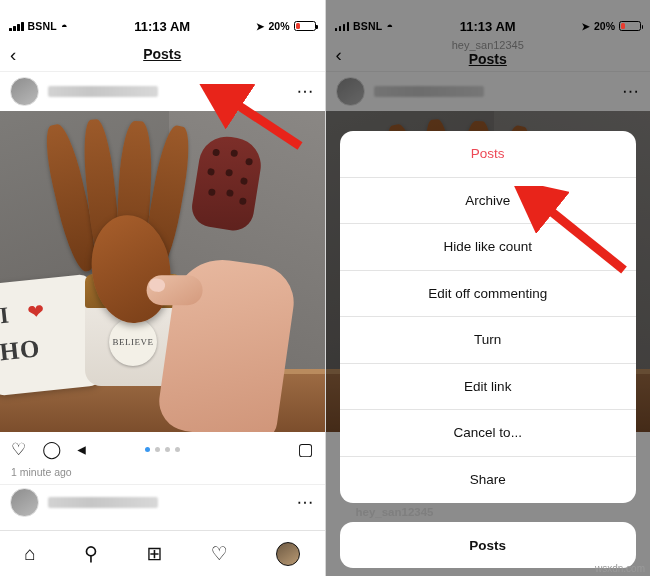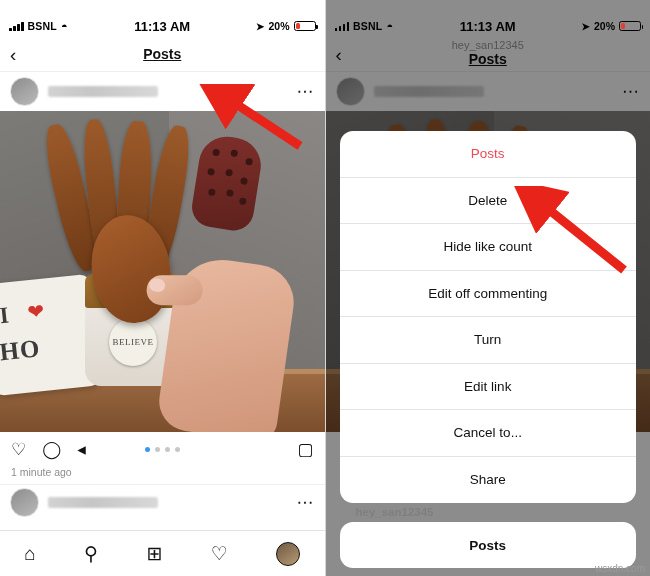--- a/index.html
+++ b/index.html
@@ -263,21 +263,21 @@
       </div>
       <div class="spatula" style="left:206px;"></div>
     </div>
 
     <div class="ghosttext">hey_san12345</div>
 
     <div class="dimmer"></div>
 
     <div class="sheet">
       <div class="srow danger">Posts</div>
-      <div class="srow">Delete</div>
+      <div class="srow">Archive</div>
       <div class="srow">Hide like count</div>
       <div class="srow">Edit off commenting</div>
       <div class="srow">Turn</div>
       <div class="srow">Edit link</div>
       <div class="srow">Cancel to...</div>
       <div class="srow">Share</div>
     </div>
 
     <div class="cancel">Posts</div>
 

